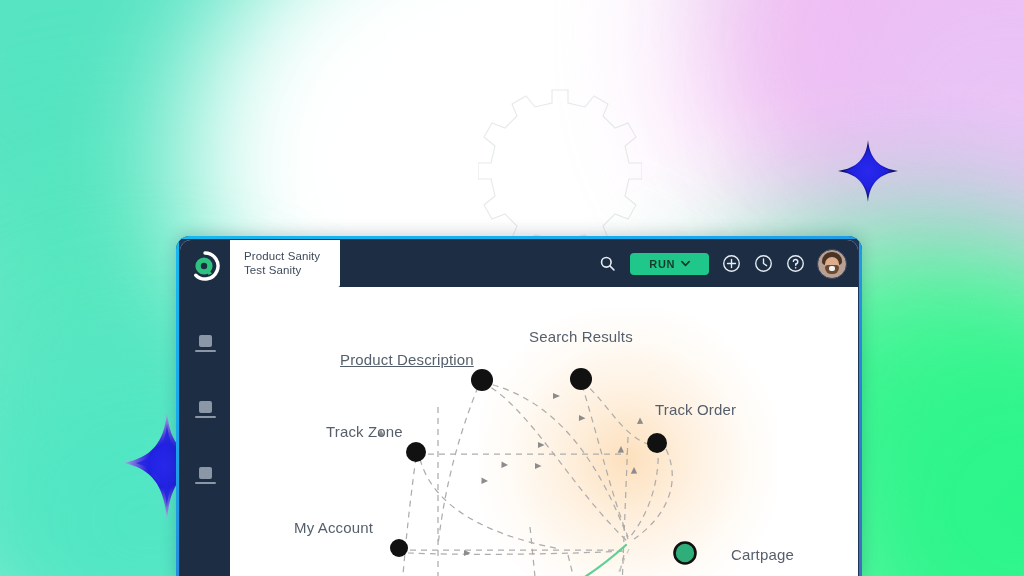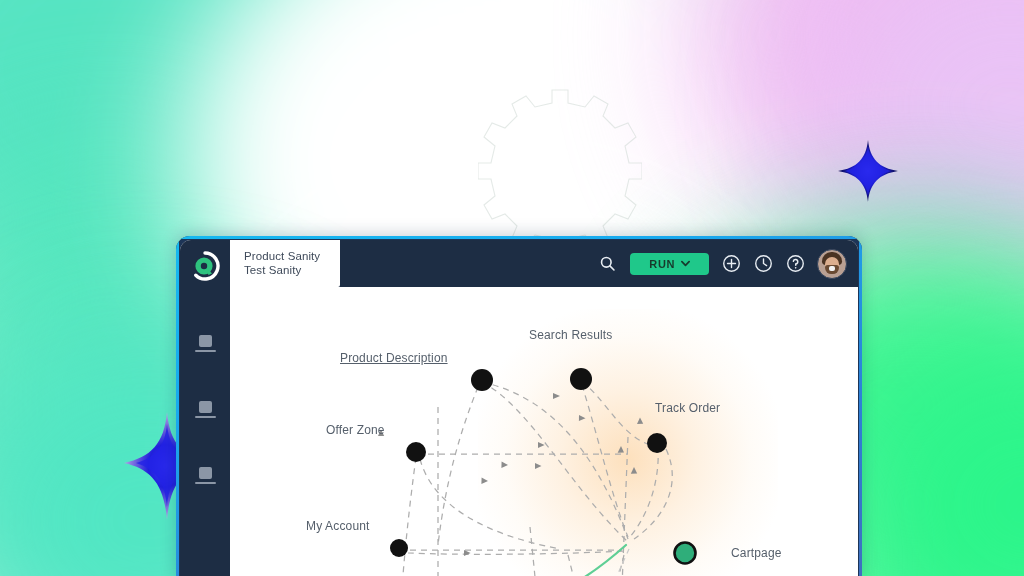--- a/index.html
+++ b/index.html
@@ -110,21 +110,21 @@
   
   #canvas{flex:1;background:#ffffff;position:relative;overflow:hidden;}
   #glow{
     position:absolute;left:398px;top:172px;width:300px;height:300px;
     transform:translate(-50%,-50%);
     background:radial-gradient(circle,rgba(250,178,90,.40) 0%,rgba(251,192,120,.22) 32%,rgba(253,220,175,.10) 58%,rgba(255,255,255,0) 75%);
     pointer-events:none;
   }
   #graph{position:absolute;left:0;top:0;}
   .nlabel{
-    position:absolute;font-size:12px;color:#555f6b;white-space:nowrap;
+    position:absolute;font-size:15px;color:#555f6b;white-space:nowrap;
     letter-spacing:.15px;
   }
 </style>
 </head>
 <body>
 
 <div id="bg">
   <div class="blob" id="b-tl"></div>
   <div class="blob" id="b-tl2"></div>
   <div class="blob" id="b-white"></div>
@@ -300,19 +300,19 @@
         <circle cx="351" cy="92" r="11" fill="#111111"></circle>
         <circle cx="427" cy="156" r="10" fill="#111111"></circle>
         <circle cx="186" cy="165" r="10" fill="#111111"></circle>
         <circle cx="169" cy="261" r="9" fill="#111111"></circle>
         <circle cx="455" cy="266" r="10.5" fill="#2fae7a" stroke="#111111" stroke-width="2.6"></circle>
       </svg>
 
       <div class="nlabel" style="left:110px;top:64px;text-decoration:underline;">Product Description</div>
       <div class="nlabel" style="left:299px;top:41px;">Search Results</div>
       <div class="nlabel" style="left:425px;top:114px;">Track Order</div>
-      <div class="nlabel" style="left:96px;top:136px;">Offer Zone</div>
-      <div class="nlabel" style="left:76px;top:232px;">My Account</div>
+      <div class="nlabel" style="left:96px;top:136px;">Track Zone</div>
+      <div class="nlabel" style="left:64px;top:232px;">My Account</div>
       <div class="nlabel" style="left:473px;top:259px;margin-left:28px;">Cartpage</div>
     </div>
   </div>
 </div>
 </div>
 
 </body></html>

